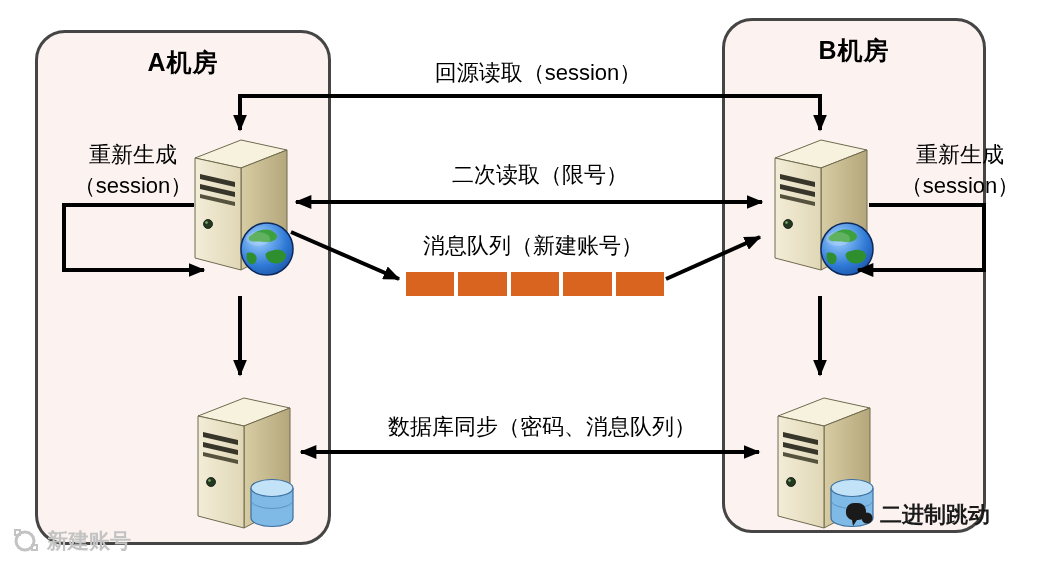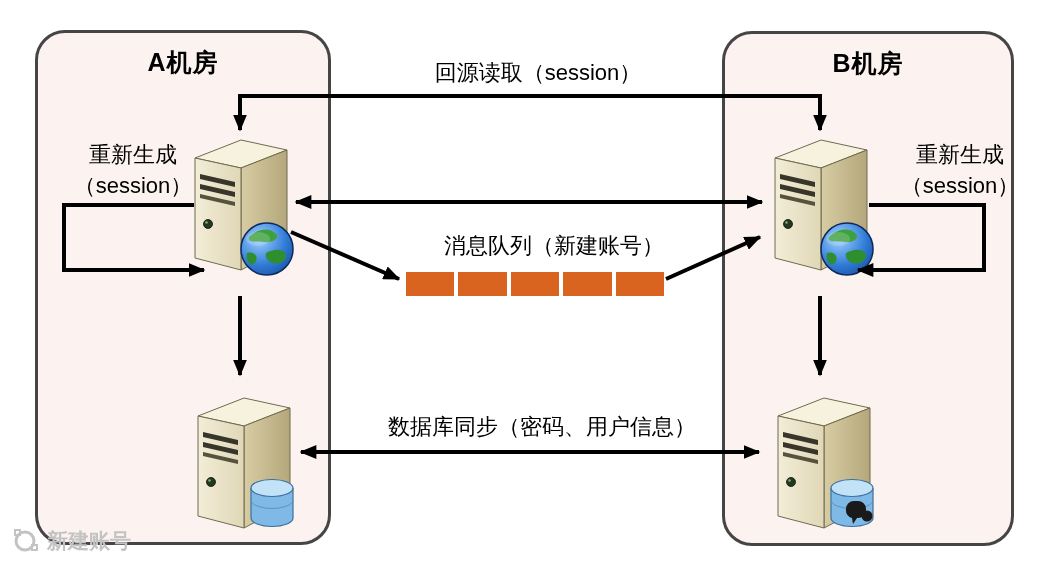--- a/index.html
+++ b/index.html
@@ -13,21 +13,21 @@
     color: #000;
   }
   .zone {
     position: absolute;
     background: var(--zone-fill, #fcf3f0);
     border: 3px solid var(--zone-border, #454545);
     border-radius: 30px;
     box-sizing: border-box;
   }
   .zone-a { left: 35px; top: 30px; width: 296px; height: 515px; }
-  .zone-b { left: 722px; top: 31px; width: 292px; height: 515px; }
+  .zone-b { left: 722px; top: 18px; width: 264px; height: 515px; }
   .zone-title {
     margin-top: 13px;
     text-align: center;
     font-size: 25px;
     font-weight: 600;
     letter-spacing: 1px;
   }
   .overlay {
     position: absolute;
     left: 0; top: 0;
@@ -169,22 +169,23 @@
 
   <div class="queue">
       <div class="seg"></div>
       <div class="seg"></div>
       <div class="seg"></div>
       <div class="seg"></div>
       <div class="seg"></div>
     </div>
 
   <div class="flow-label" style="left:538px; top:58px;">回源读取（session）</div>
-  <div class="flow-label" style="left:554px; top:231px;">消息队列（新建账号）</div>
-  <div class="flow-label" style="left:542px; top:412px;">数据库同步（密码、用户信息）</div>
+  <div class="flow-label" style="left:540px; top:160px;">二次读取（限号）</div>
+  <div class="flow-label" style="left:533px; top:231px;">消息队列（新建账号）</div>
+  <div class="flow-label" style="left:542px; top:412px;">数据库同步（密码、消息队列）</div>
 
   <div class="regen" style="left:113px; top:139px;">
     <span>重新生成</span>
     <span>（session）</span>
   </div>
   <div class="regen" style="left:940px; top:139px;">
     <span>重新生成</span>
     <span>（session）</span>
   </div>
 
@@ -195,15 +196,16 @@
       <rect x="20" y="18" width="5" height="5" fill="none" stroke="var(--watermark-gray,#c3c3c3)" stroke-width="2"></rect>
     </svg>
     <span>新建账号</span>
   </div>
 
   <div class="watermark wm-right">
     <svg width="30" height="26" viewBox="0 0 30 26">
       <path d="M3,9 a8,8 0 0 1 8,-8 h4 a8,8 0 0 1 8,8 v1 a8,8 0 0 1 -8,8 h-1 l-4,6 l-1,-6 a8,8 0 0 1 -6,-9 z" fill="var(--watermark-black,#1a1a1a)"></path>
       <circle cx="24" cy="16" r="5.5" fill="var(--watermark-black,#1a1a1a)"></circle>
     </svg>
+    <span>二进制跳动</span>
   </div>
 
 </div>
 
 </body></html>

